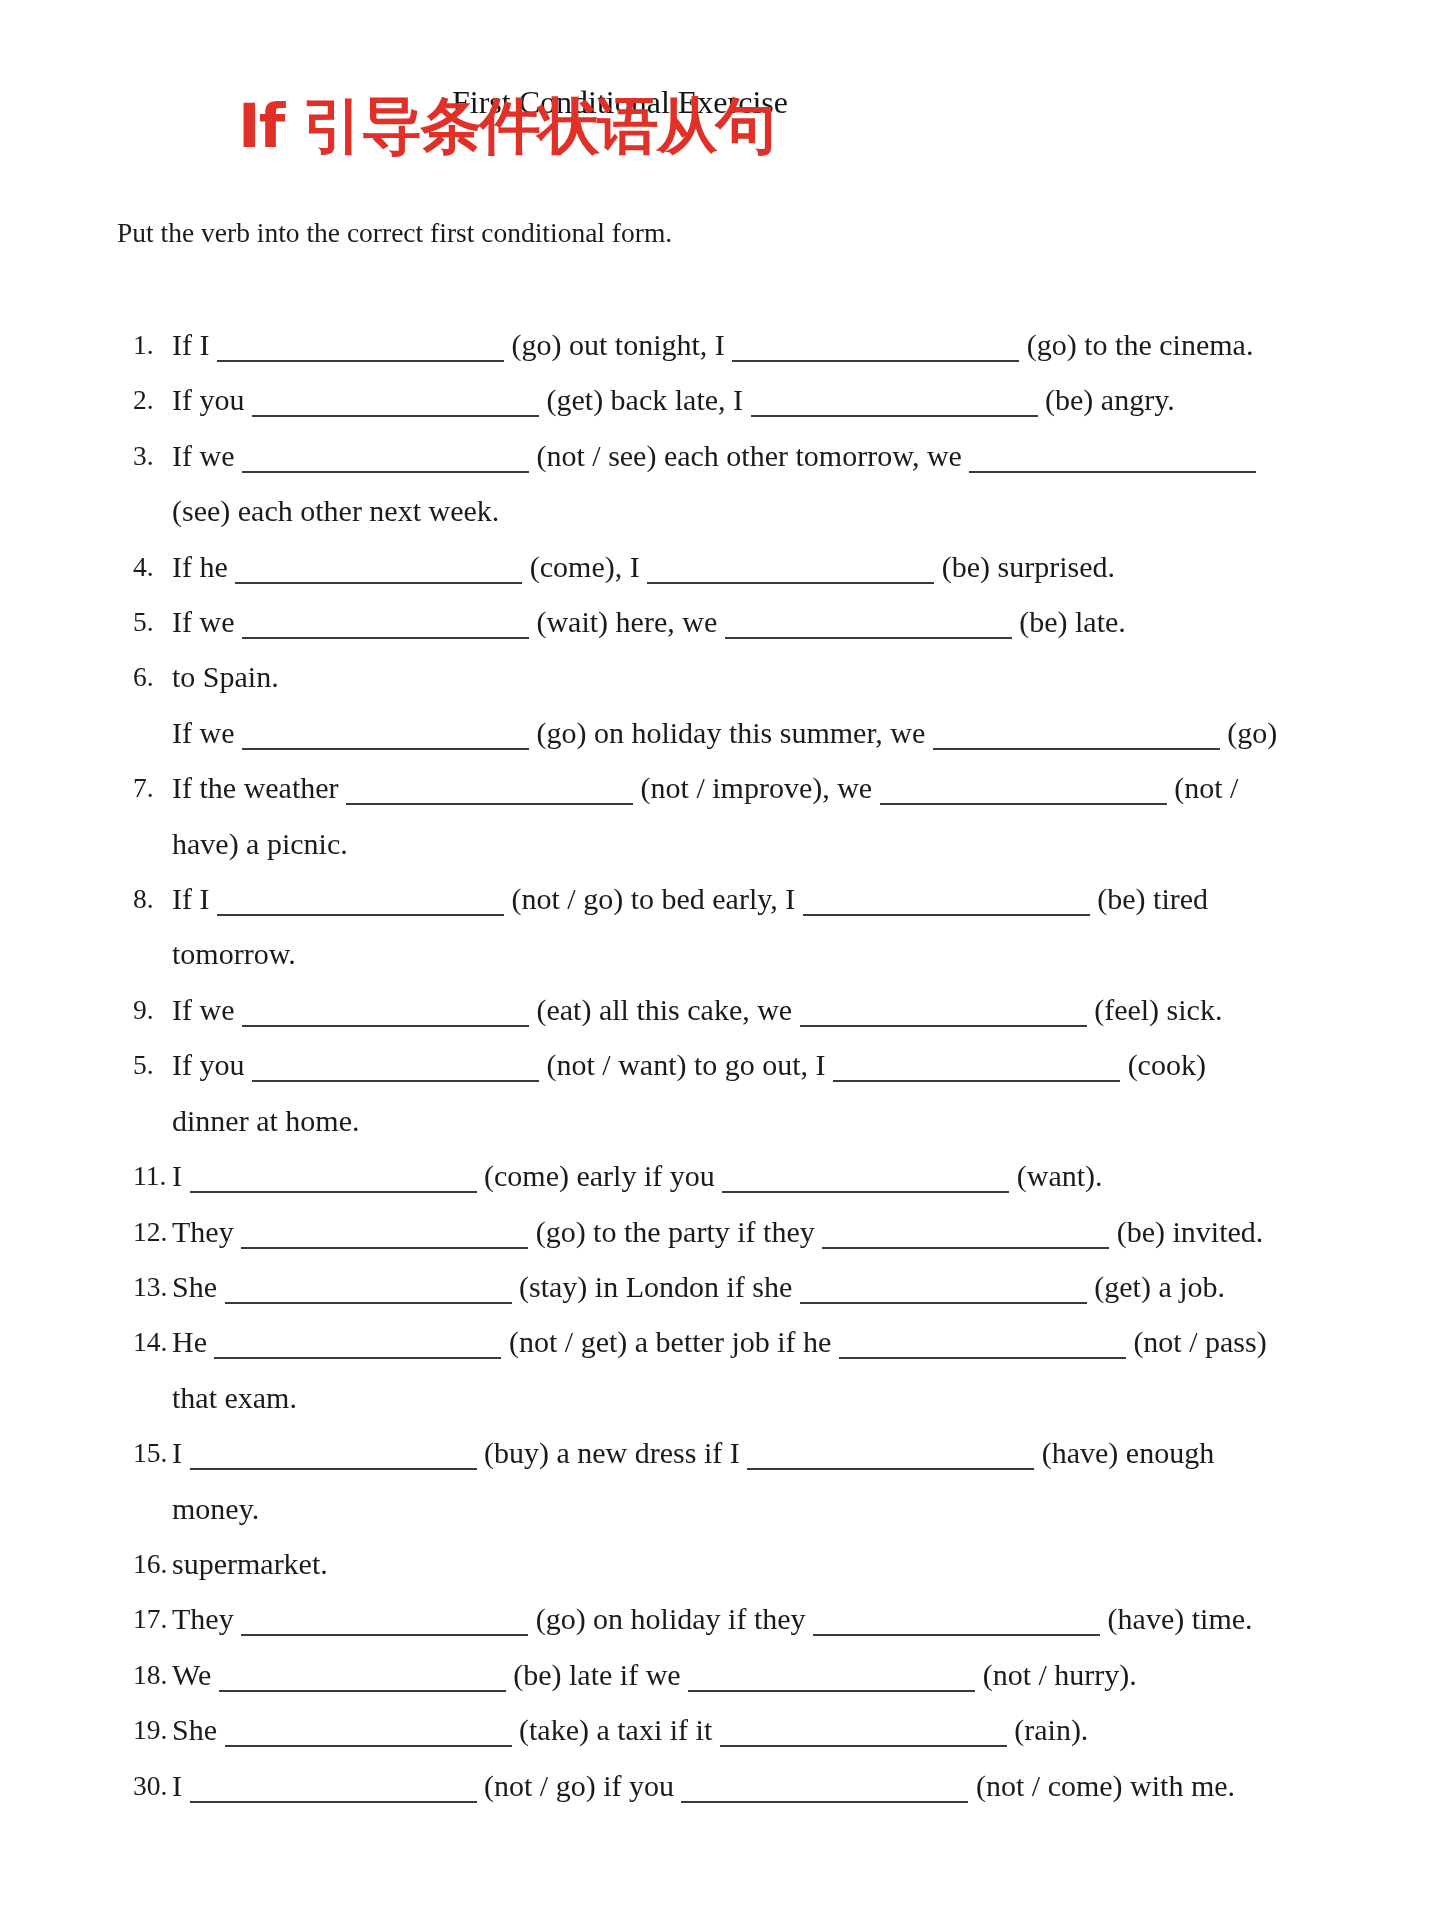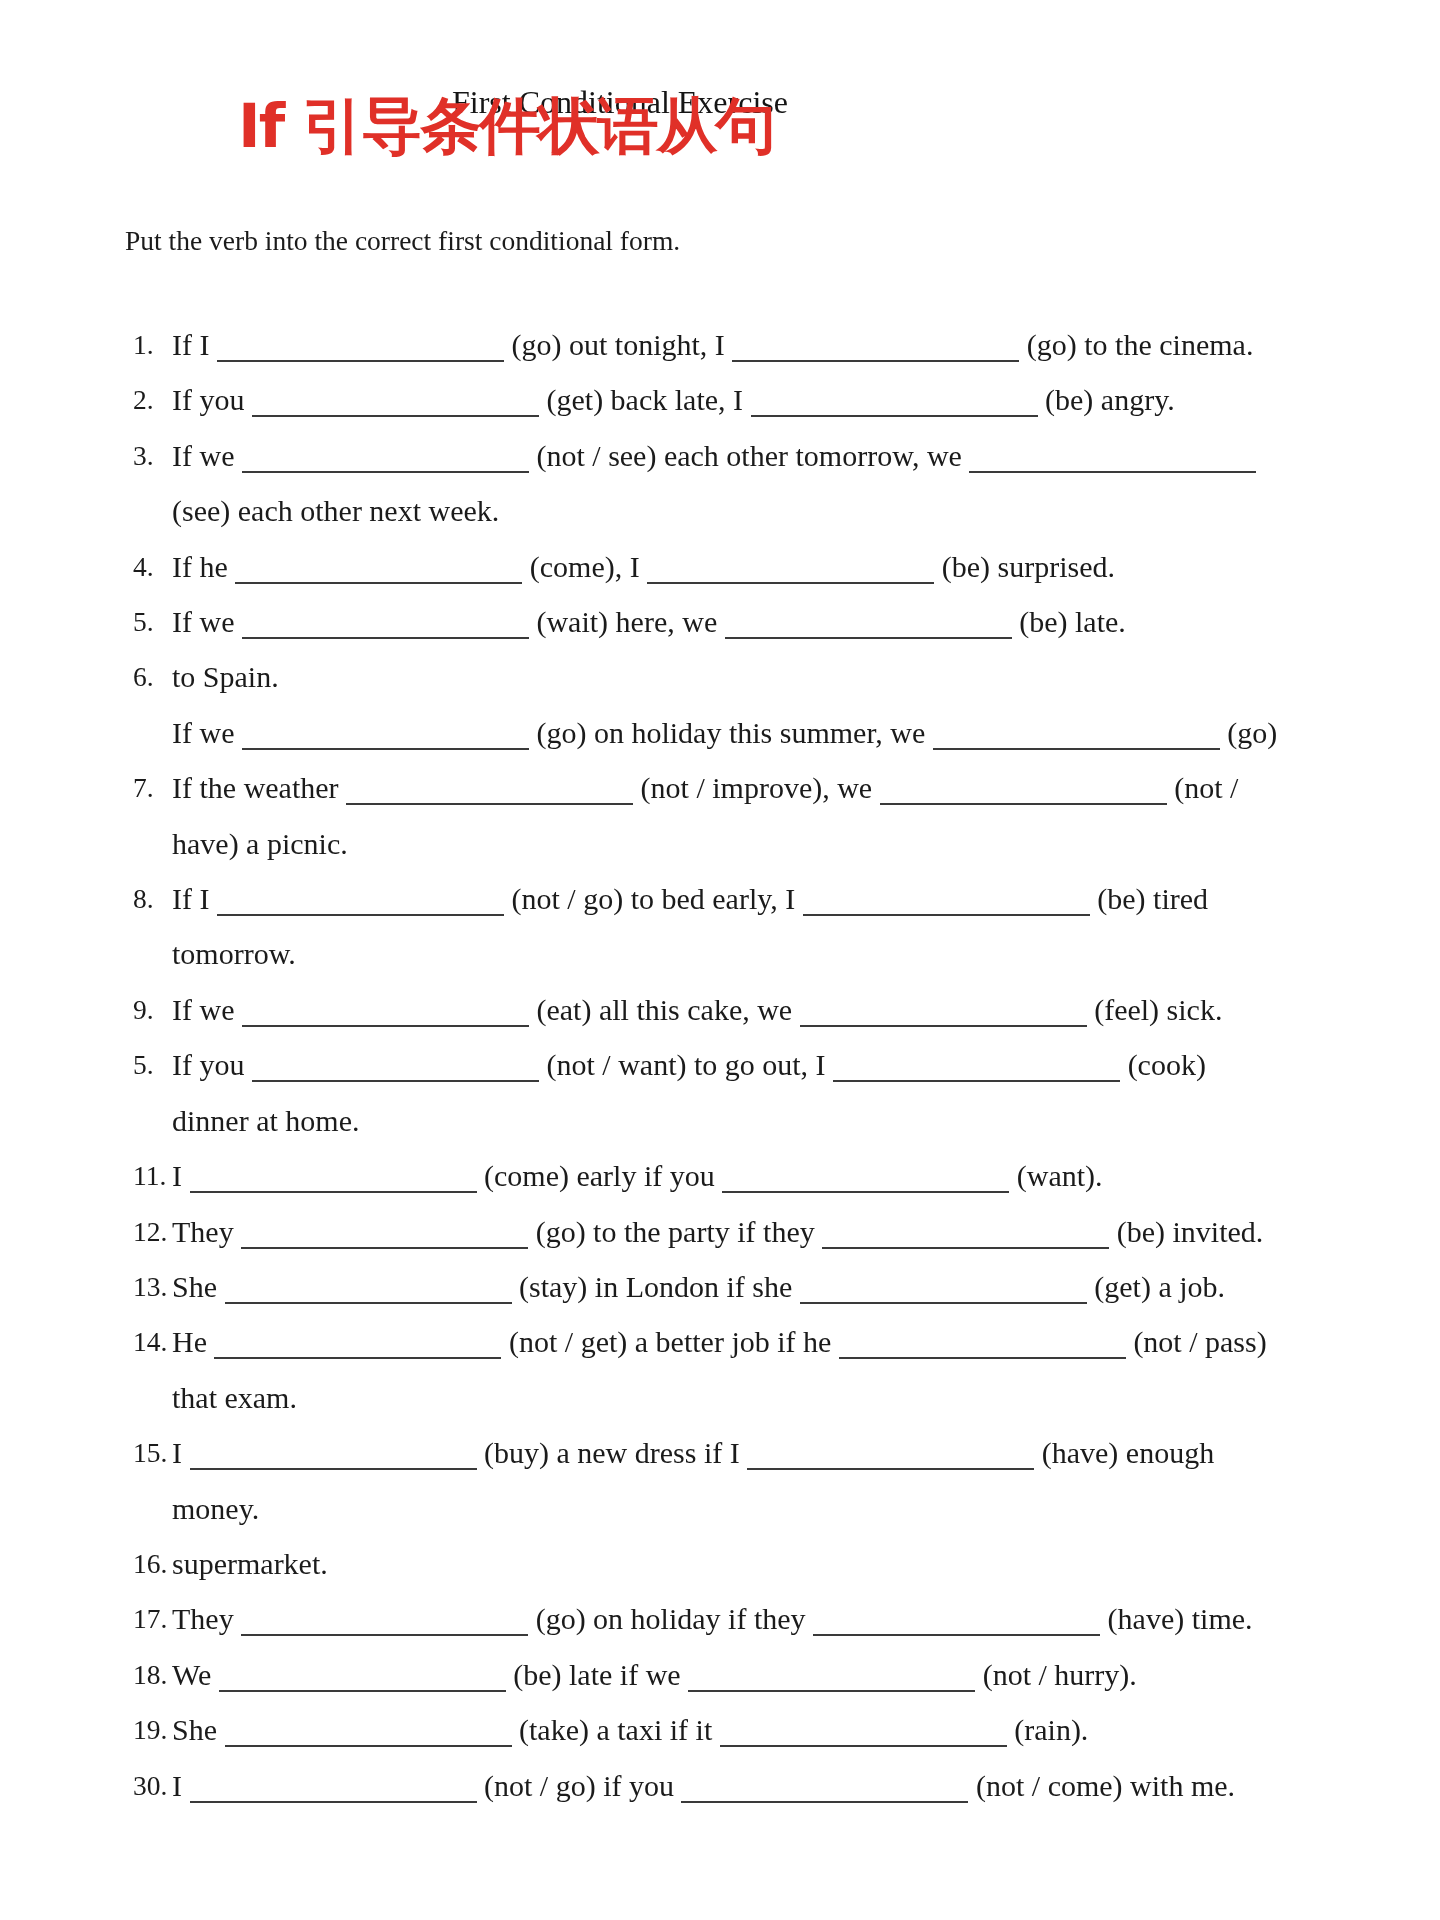--- a/index.html
+++ b/index.html
@@ -13,21 +13,21 @@
     text-align:center;font-size:32px;font-weight:normal;margin:0;
     color:#151515;
   }
   .overlay{
     position:absolute;top:94px;left:238px;
     font-family:"DejaVu Sans", sans-serif;
     font-weight:bold;font-size:61px;line-height:1.05;
     letter-spacing:-2px;white-space:nowrap;z-index:5;
   }
   .instruction{
-    position:absolute;top:209px;left:109px;margin:16px;
+    position:absolute;top:209px;left:109px;margin:8px;
     font-size:27.5px;z-index:1;
   }
   .exercise-list{
     position:absolute;top:317px;left:133px;width:1260px;
   }
   .item{position:relative;padding-left:39px;}
   .num{
     position:absolute;left:0;top:0;
     font-size:27.5px;line-height:55.4px;
   }

